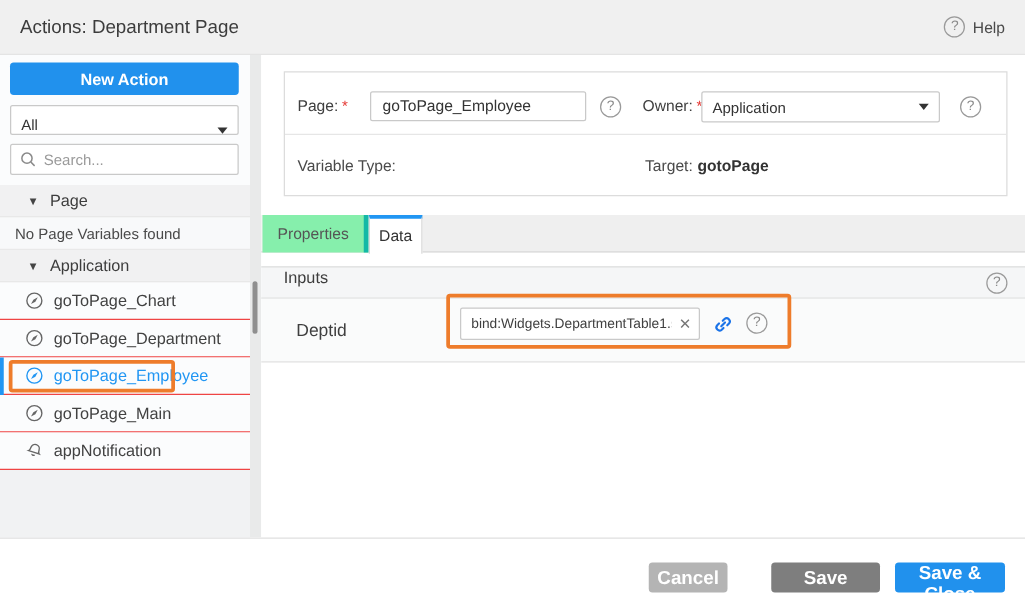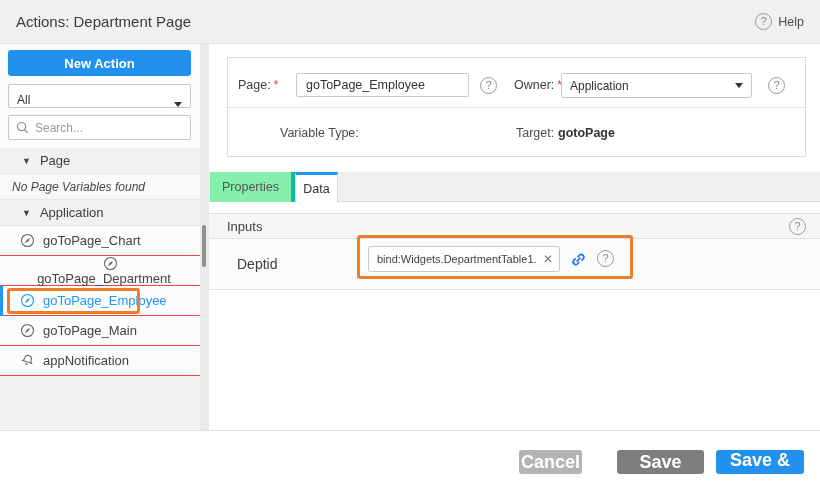--- a/index.html
+++ b/index.html
@@ -35,21 +35,21 @@
   .search-box input { border:none; outline:none; flex:1; font-size:12px; color:#444;
       font-family:inherit; margin-left:6px; background:transparent; width:100%; }
   .search-box input::placeholder { color:#9a9a9a; }
 
   .tree-header { position:absolute; left:0; width:200px; height:26px; background:#f1f1f2;
       border-bottom:1px solid #e5e5e5; display:flex; align-items:center; cursor:pointer; }
   .tree-header .tri { font-size:9px; color:#444; margin-left:22px; }
   .tree-header .lbl { font-size:13px; color:#3d3d3d; margin-left:9px; }
   .tree-empty { position:absolute; left:0; width:200px; height:26px; background:#f8f9fa;
       border-bottom:1px solid #e9e9e9; display:flex; align-items:center;
-      font-style:italic; font-size:12px; color:#4a4a4a; padding-left:12px; }
+      font-size:12px; color:#4a4a4a; padding-left:12px; }
   .tree-item { position:absolute; left:0; width:200px; height:30px; background:#fbfcfd;
       border-bottom:1px solid #ef4444; display:flex; align-items:center; cursor:pointer; }
   .tree-item .ti-icon { margin-left:20px; width:15px; height:15px; flex:0 0 auto; }
   .tree-item .ti-label { font-size:13px; color:#424242; margin-left:8px; white-space:nowrap; }
   .tree-item.selected .ti-label { color:#2196f3; }
   .sel-bar { position:absolute; left:0; top:242px; width:3px; height:30px; background:#2196f3; }
   .annot-box { position:absolute; border:3px solid #ee7c2b; border-radius:3px; pointer-events:none; }
   #annot-tree { left:7px; top:244px; width:133px; height:26px; }
   .sidebar-filler { position:absolute; left:0; top:332px; width:200px; height:54px; background:#f1f2f3; }
 
@@ -77,41 +77,41 @@
   .tab { position:absolute; top:0; height:30px; display:flex; align-items:center;
       justify-content:center; font-size:12.5px; cursor:pointer; }
   .tab.inactive { left:1px; width:85px; background:#86efac; border-right:4px solid #14b8a6; color:#555; }
   .tab.active { left:86px; width:43px; height:31px; background:#fff;
       border-top:3px solid #2196f3; border-left:1px solid #d9d9d9; border-right:1px solid #d9d9d9;
       color:#333; z-index:2; }
 
   
   .sec-header { position:absolute; left:0; top:169px; width:611px; height:26px;
       background:#f5f6f7; border-top:1px solid #ddd; border-bottom:1px solid #e0e0e0;
-      display:flex; align-items:center; }
+      display:flex; }
   .sec-header .sec-title { font-size:13px; color:#3d3d3d; margin-left:18px; }
   .sec-header .qmark { position:absolute; right:14px; top:4px; }
   .field-row { position:absolute; left:0; top:195px; width:611px; height:51px;
       background:#fafbfb; border-bottom:1px solid #e2e2e2; }
   .field-row .f-label { position:absolute; left:28px; top:17px; font-size:14px; color:#3f3f3f; }
   #annot-bind { left:148px; top:-4px; width:276px; height:44px; }
   .bind-input { position:absolute; left:159px; top:7px; width:192px; height:26px;
       background:#fff; border:1px solid #c9c9c9; border-radius:2px;
       display:flex; align-items:center; overflow:hidden; }
   .bind-input .bind-text { flex:1; font-size:11px; color:#3f3f3f; padding-left:8px;
       white-space:nowrap; overflow:hidden; }
   .bind-input .clear-x { flex:0 0 auto; font-size:12px; color:#777; padding:0 6px; cursor:pointer; }
   .link-btn { position:absolute; left:361px; top:12px; width:17px; height:17px; cursor:pointer; }
   .field-row .qmark { position:absolute; left:388px; top:11px; cursor:pointer; }
 
   
   #footer { position:absolute; left:0; top:430px; width:820px; height:58px;
       background:#fff; border-top:1px solid #e0e0e0; }
   .f-btn { position:absolute; top:19px; height:24px; border:none; border-radius:3px;
-      color:#fff; font-size:18px; font-weight:bold; cursor:pointer; font-family:inherit; }
+      color:#fff; font-size:15px; font-weight:bold; cursor:pointer; font-family:inherit; }
   #btn-cancel { left:519px; width:63px; background:#b4b4b4; }
   #btn-save { left:617px; width:87px; background:#7e7e7e; }
   #btn-save-close { left:716px; width:88px; background:#2191ed; }
 </style>
 </head>
 <body>
 
 <div id="app">
 
   <div id="header">
@@ -151,21 +151,21 @@
     </div>
 
     <div class="tree-item" style="top:182px;">
       <svg class="ti-icon" viewBox="0 0 15 15">
         <circle cx="7.5" cy="7.5" r="6" fill="none" stroke="#666" stroke-width="1.1"></circle>
         <path d="M10.2 4.8 L6.7 6.7 L4.8 10.2 L8.3 8.3 Z" fill="#666"></path>
       </svg>
       <span class="ti-label">goToPage_Chart</span>
     </div>
 
-    <div class="tree-item" style="top:212px;flex-direction:column;">
+    <div class="tree-item" style="top:212px;">
       <svg class="ti-icon" viewBox="0 0 15 15">
         <circle cx="7.5" cy="7.5" r="6" fill="none" stroke="#666" stroke-width="1.1"></circle>
         <path d="M10.2 4.8 L6.7 6.7 L4.8 10.2 L8.3 8.3 Z" fill="#666"></path>
       </svg>
       <span class="ti-label">goToPage_Department</span>
     </div>
 
     <div class="tree-item selected" style="top:242px;">
       <svg class="ti-icon" viewBox="0 0 15 15">
         <circle cx="7.5" cy="7.5" r="6" fill="none" stroke="#2196f3" stroke-width="1.1"></circle>
@@ -216,21 +216,21 @@
         <span class="req">*</span>
       </div>
       <div class="select-box" style="left:333px; top:15px; width:191px; height:25px;">
         <span class="sel-text">Application</span>
         <span class="caret-down"></span>
       </div>
       <div class="qmark" style="position:absolute; left:540px; top:19px;">?</div>
 
       <div class="divider"></div>
 
-      <div class="ro-label" style="left:10px; top:62px;margin-left:42px;">Variable Type:</div>
+      <div class="ro-label" style="left:10px; top:62px;">Variable Type:</div>
       <div class="ro-label" style="left:288px; top:62px;">Target:</div>
       <div class="ro-value" style="left:330px; top:62px;">gotoPage</div>
     </div>
 
     <div class="tabbar">
       <div class="tab inactive">Properties</div>
       <div class="tab active">Data</div>
     </div>
 
     <div class="sec-header">

